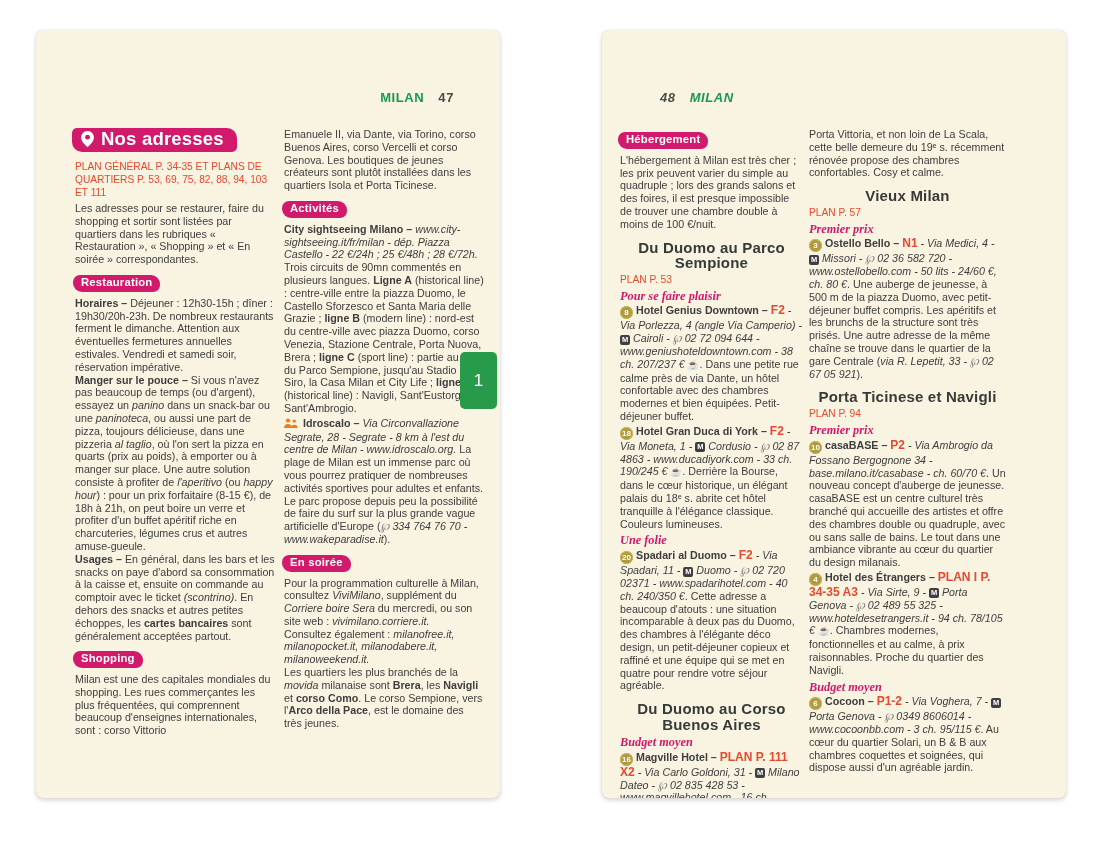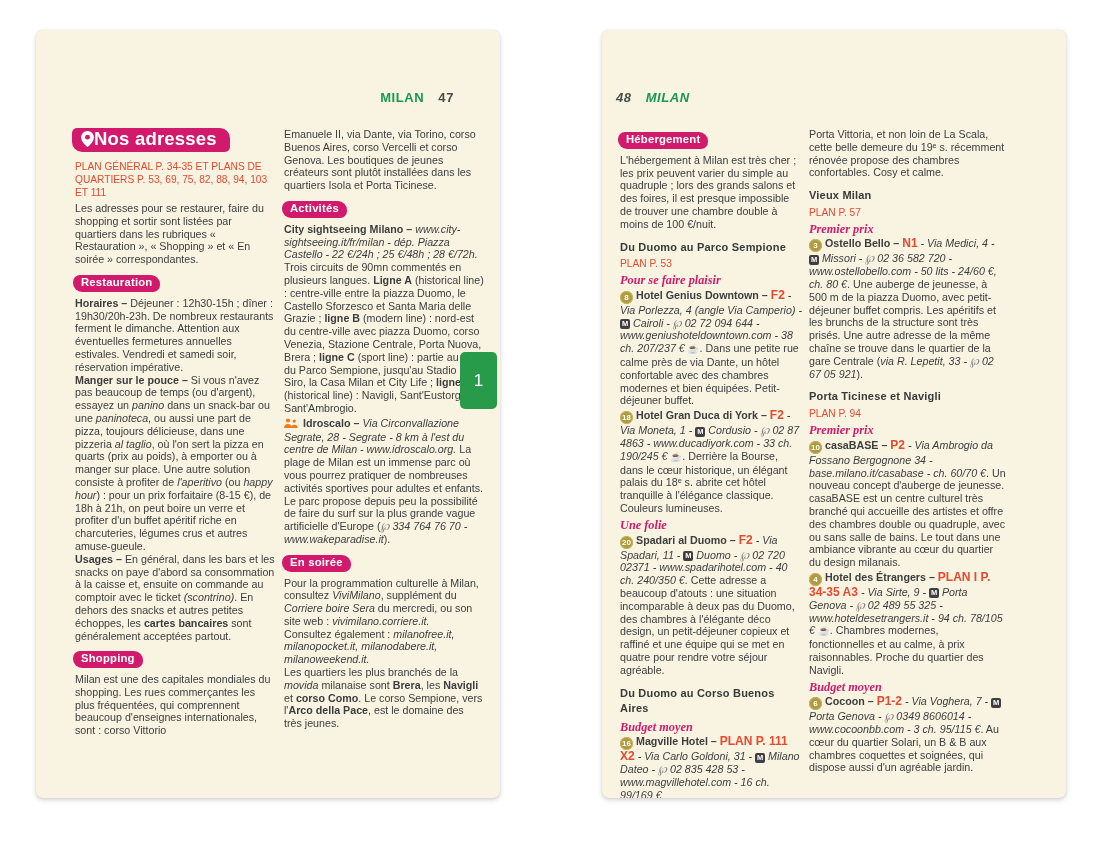--- a/index.html
+++ b/index.html
@@ -9,54 +9,54 @@
     -webkit-font-smoothing:antialiased;
   }
   .page{
     position:absolute;top:30px;width:464px;height:768px;background:#f9f3e2;
     border-radius:7px;box-shadow:0 2px 5px rgba(0,0,0,.18), 0 0 1px rgba(0,0,0,.15);
     overflow:hidden;
   }
   .page-left{left:36px;}
   .page-right{left:602px;}
 
-  .pg-header{position:absolute;top:60px;font-size:13px;font-weight:bold;letter-spacing:.6px;}
+  .pg-header{position:absolute;top:60px;font-size:13px;font-weight:bold;letter-spacing:.6px;margin-left:44px;}
   .pg-header-left{right:46px;}
   .pg-header-right{left:14px;font-style:italic;}
   .hdr-title{color:#169a50;}
   .hdr-num{color:#474e46;}
   .pg-header-left .hdr-num{margin-left:14px;}
   .pg-header-right .hdr-num{margin-right:14px;}
 
   .cols{position:absolute;top:98px;display:flex;}
   .cols-left{left:39px;gap:8px;}
   .cols-right{left:18px;gap:6px;}
   .col{font-size:10.7px;line-height:12.8px;}
   .col-l1{width:201px;}
   .col-l2{width:200px;}
   .col-r1{width:183px;}
   .col-r2{width:197px;}
 
   .blk-banner{margin:0 0 8px -3px;}
   .banner-inner{
-    display:inline-flex;align-items:center;background:#d21a6d;color:#fff;
+    display:inline-flex;align-items:center;gap:7px;background:#d21a6d;color:#fff;
     font-weight:bold;font-size:18.5px;letter-spacing:.2px;
     padding:3px 13px 5px 9px;border-radius:5px 10px 5px 10px;
   }
   .pin-wrap{display:inline-flex;align-items:center;}
 
   .blk-tagwrap{margin:9px 0 5px -2px;}
   .col > .blk-tagwrap:first-child{margin-top:4px;}
   .tag-pill{
     display:inline-block;background:#d21a6d;color:#fff;font-weight:bold;
     font-size:11.3px;padding:1px 8px 3px;border-radius:7px 9px 7px 9px;letter-spacing:.2px;
   }
 
   .blk-planref{color:#e64a2e;font-weight:normal;font-size:10.2px;line-height:13px;margin:1px 0 3px;}
-  .blk-heading{color:#363b38;font-weight:bold;font-size:11px;line-height:15.5px;margin:9px 0 2px;letter-spacing:.2px;}
+  .blk-heading{color:#363b38;font-weight:bold;font-size:15px;line-height:15.5px;margin:9px 0 2px;letter-spacing:.2px;text-align:center;}
   .blk-pricecat{
     font-family:"Liberation Serif", serif;font-style:italic;font-weight:bold;
     color:#d21a6d;font-size:12.3px;margin:4px 0 2px;
   }
   .blk-para{margin:0;}
   .blk-entry{margin:2px 0 1px;}
 
   .seg-b{font-weight:bold;}
   .seg-i{font-style:italic;}
   .seg-red{color:#e64a2e;font-weight:bold;font-size:12px;}

